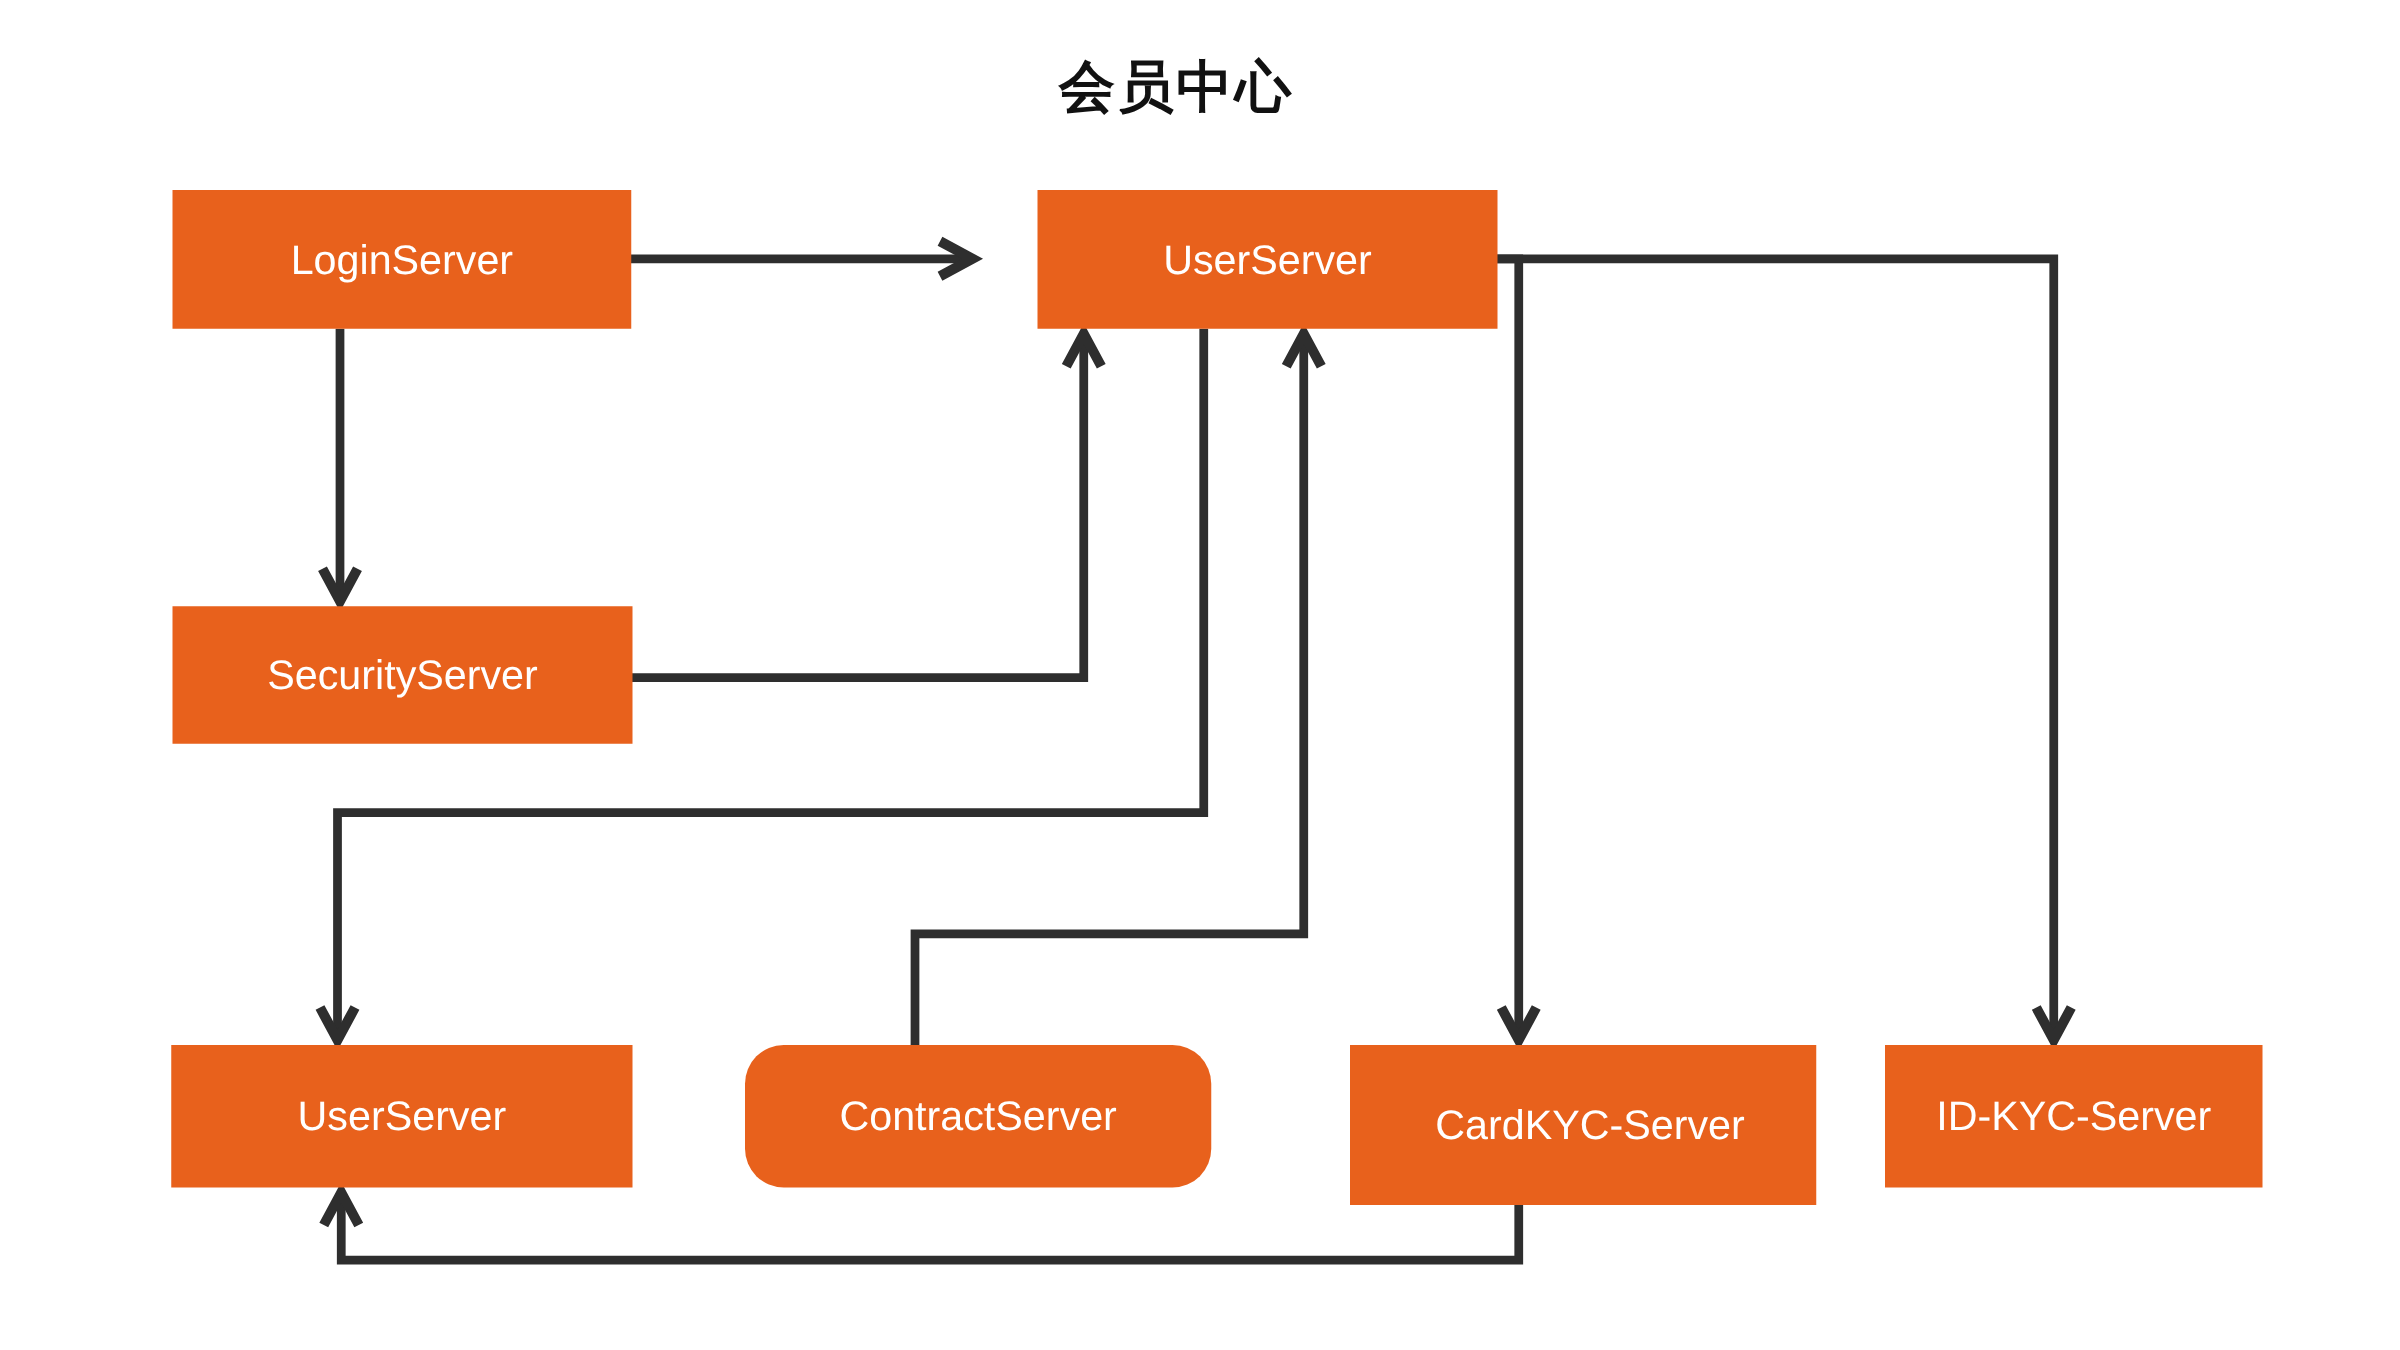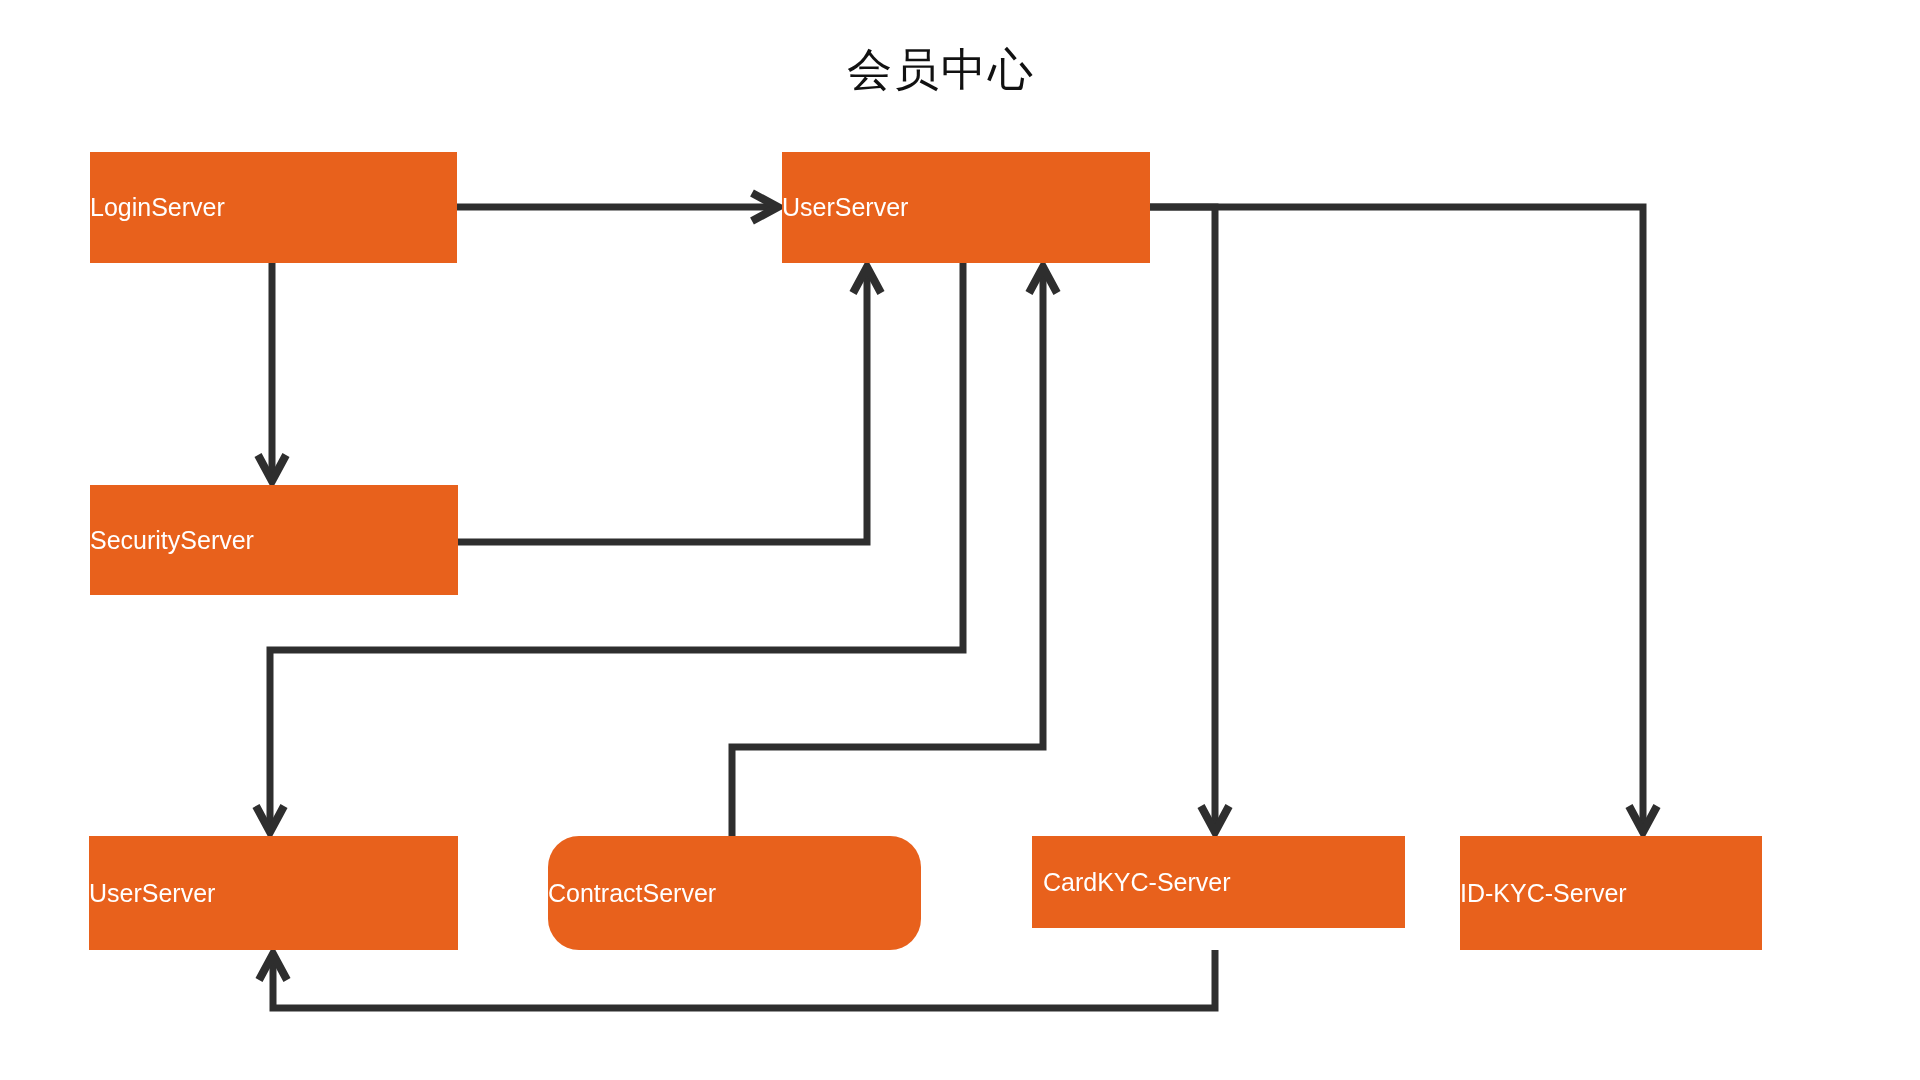--- a/index.html
+++ b/index.html
@@ -22,36 +22,37 @@
     width: 1920px;
     height: 1080px;
     display: block;
   }
   .diagram-title {
     position: absolute;
     left: 941px;
     top: 40px;
     transform: translateX(-50%);
     font-size: 45px;
-    font-weight: 400;
+    font-weight: 700;
     letter-spacing: 2px;
     color: var(--title-color, #111111);
     white-space: nowrap;
   }
   .node {
     position: absolute;
     background: var(--node-fill, #E8611C);
     color: var(--node-text, #ffffff);
     display: flex;
     align-items: center;
-    justify-content: flex-start;
-    font-size: 25px;
+    justify-content: center;
+    font-size: 33px;
     font-weight: 400;
     white-space: nowrap;
     box-sizing: border-box;
+    margin-left: 48px;
   }
   .edge-shaft {
     fill: none;
     stroke: var(--edge-color, #2e2e2e);
     stroke-width: 7;
     stroke-linecap: butt;
     stroke-linejoin: miter;
   }
   .edge-arrowhead {
     fill: none;
@@ -93,19 +94,19 @@
     </div>
     <div class="node" style="left: 90px; top: 485px; width: 368px; height: 110px;">
       <span>SecurityServer</span>
     </div>
     <div class="node" style="left: 89px; top: 836px; width: 369px; height: 114px;">
       <span>UserServer</span>
     </div>
     <div class="node" style="left: 548px; top: 836px; width: 373px; height: 114px; border-radius: 31px;">
       <span>ContractServer</span>
     </div>
-    <div class="node" style="left: 1032px; top: 836px; width: 373px; height: 92px; padding-left: 11px;">
+    <div class="node" style="left: 1032px; top: 836px; width: 373px; height: 128px; padding-left: 11px;">
       <span>CardKYC-Server</span>
     </div>
     <div class="node" style="left: 1460px; top: 836px; width: 302px; height: 114px;">
       <span>ID-KYC-Server</span>
     </div>
   </div>
 
 </body></html>

